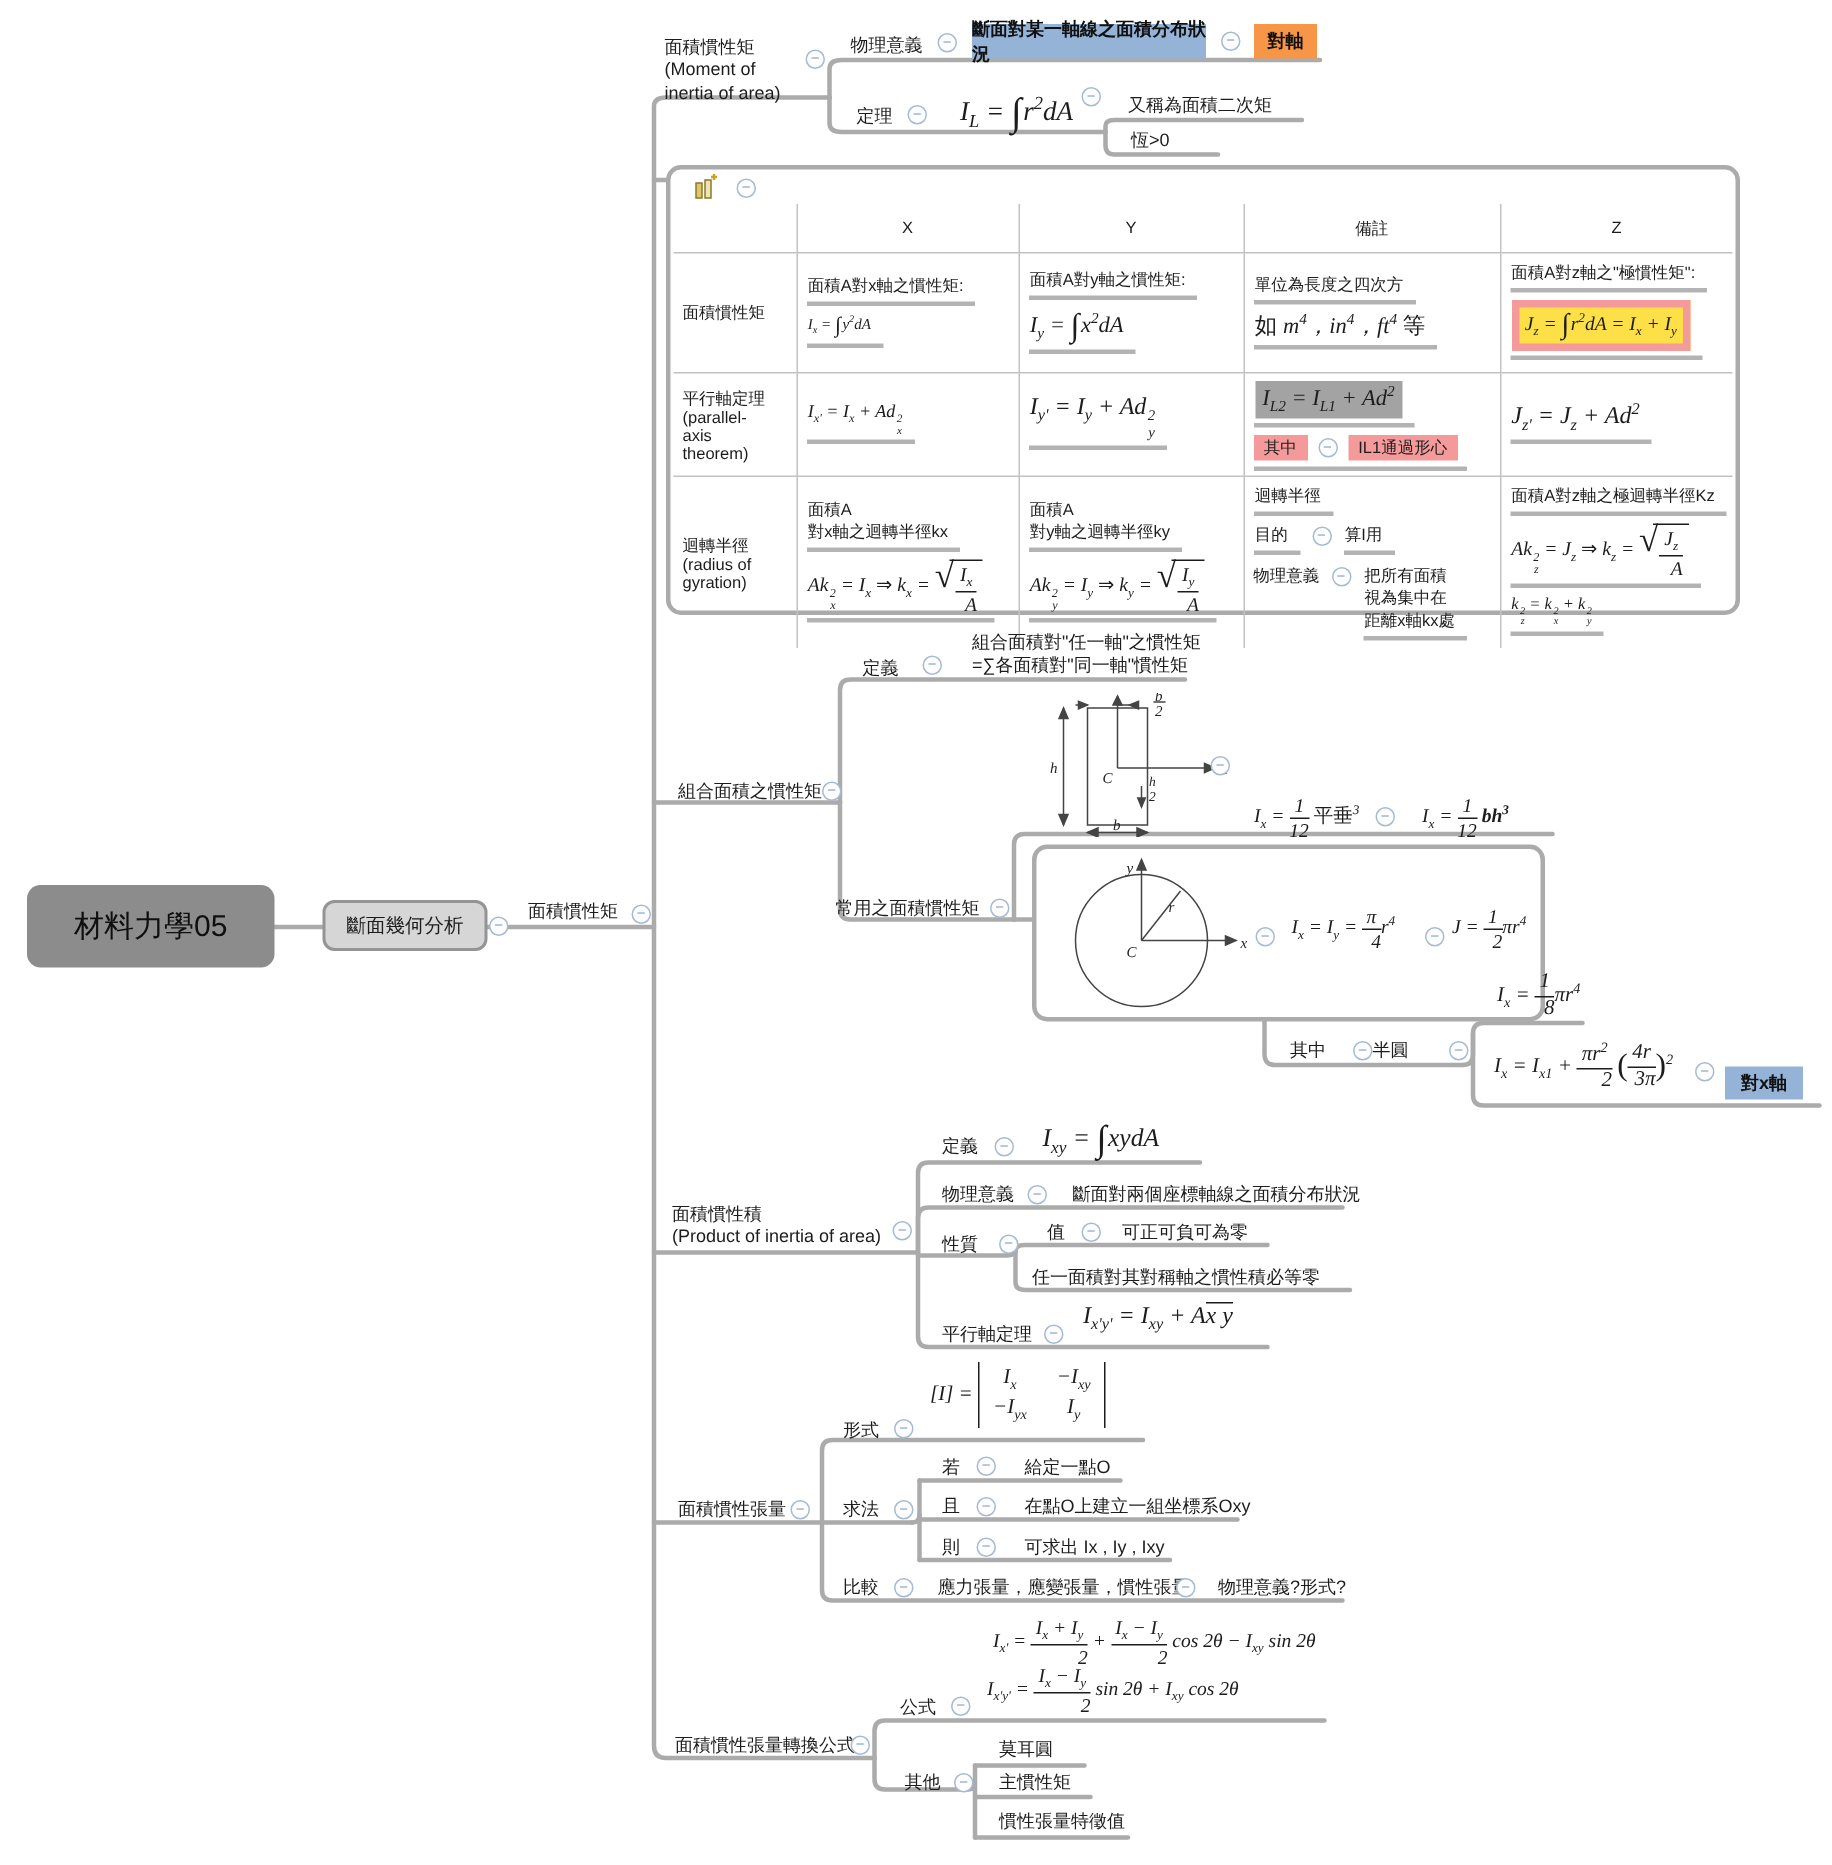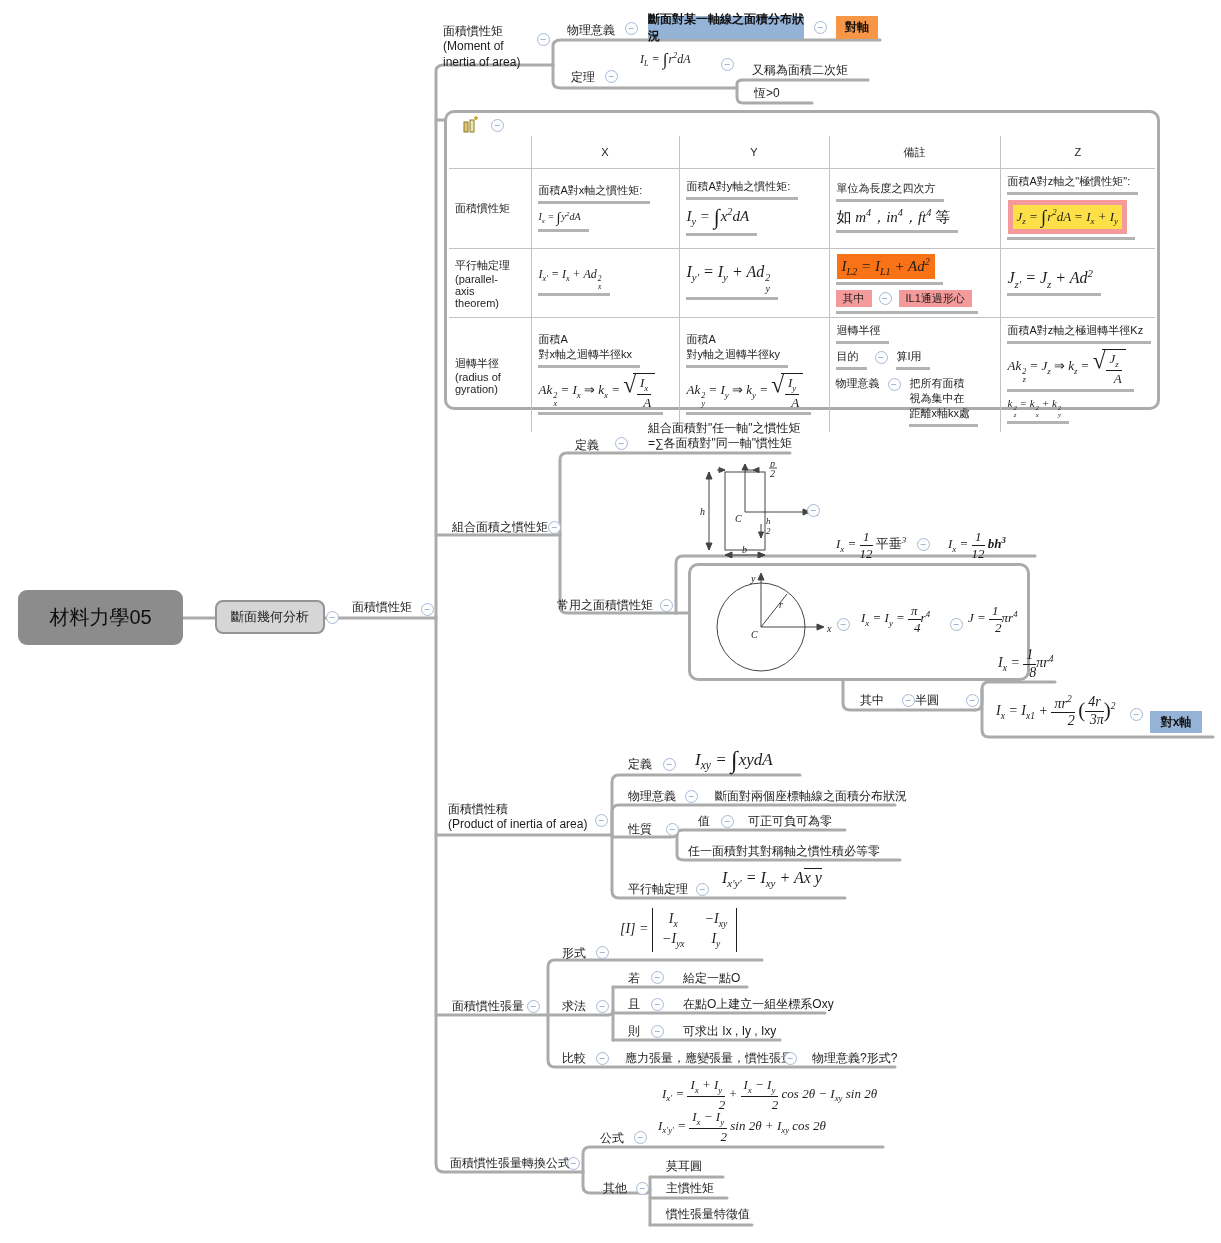--- a/index.html
+++ b/index.html
@@ -46,21 +46,21 @@
   .up{font-style:normal}
   
   .tablebox{position:absolute;left:444px;top:110px;width:716px;height:300px;border:3px solid #ababab;
             border-radius:10px;box-sizing:border-box;background:#fff}
   .tablebox table{border-collapse:collapse;border-style:hidden;table-layout:fixed;
                   position:absolute;left:2px;top:23px;width:706px}
   .tablebox td{border:1px solid #c2c2c2;padding:3px 6px;font-size:11px;vertical-align:middle;overflow:hidden}
   .hdr{text-align:center;font-size:13px;height:26px}
   .un{border-bottom:3px solid #b3b3b3;width:max-content;max-width:100%;padding:0 8px 3px 1px;margin:2px 0 5px}
   .pinkbox{border:5px solid #f59a9a;background:#fde047;padding:1px 4px;width:max-content}
-  .pinkfill{background:#f97316;padding:2px 5px;width:max-content}
+  .pinkfill{background:#a3a3a3;padding:2px 5px;width:max-content}
   .chiprow{display:flex;align-items:center;gap:7px;width:max-content;
            border-bottom:3px solid #b3b3b3;padding:0 6px 4px 0;margin-top:5px}
   .inrow{display:flex;align-items:flex-start;gap:8px;width:max-content;margin:2px 0}
   .inrow .minus{margin-top:2px}
   
   .circbox{position:absolute;left:688px;top:563px;width:342px;height:118px;border:3px solid #ababab;
            border-radius:10px;box-sizing:border-box;background:#fff}
   .fig{position:absolute}
   .fig text{font-family:"Liberation Serif",serif;font-style:italic;fill:#222}
 </style>
@@ -128,21 +128,21 @@
   <div class="minus abs" style="left:537px;top:33px"></div>
 
   <div class="node" style="left:567px;top:23px">物理意義</div>
   <div class="minus abs" style="left:625px;top:22px"></div>
   <div class="chip blue" style="left:648px;top:16px;width:156px;height:23px">斷面對某一軸線之面積分布狀況</div>
   <div class="minus abs" style="left:814px;top:21px"></div>
   <div class="chip orange" style="left:836px;top:16px;width:42px;height:23px">對軸</div>
 
   <div class="node" style="left:571px;top:70px">定理</div>
   <div class="minus abs" style="left:605px;top:70px"></div>
-  <div class="formula" style="left:640px;top:49px;font-size:12px">I<sub>L</sub> = <span class="int">∫</span>r<sup>2</sup>dA</div>
+  <div class="formula" style="left:640px;top:60px;font-size:18px">I<sub>L</sub> = <span class="int">∫</span>r<sup>2</sup>dA</div>
   <div class="minus abs" style="left:721px;top:58px"></div>
   <div class="node" style="left:752px;top:63px">又稱為面積二次矩</div>
   <div class="node" style="left:754px;top:86px">恆&gt;0</div>
 
   <div class="tablebox">
     <svg class="abs" style="left:14px;top:3px" width="18" height="18" viewBox="0 0 18 18">
       <rect x="3" y="6" width="4" height="10" fill="#e2c46a" stroke="#8a7a2a"></rect>
       <rect x="9" y="4" width="4" height="12" fill="#efe3b4" stroke="#8a7a2a"></rect>
       <path d="M13 2 h4 M15 0 v4" stroke="#c9a227" stroke-width="1.6"></path>
     </svg>

